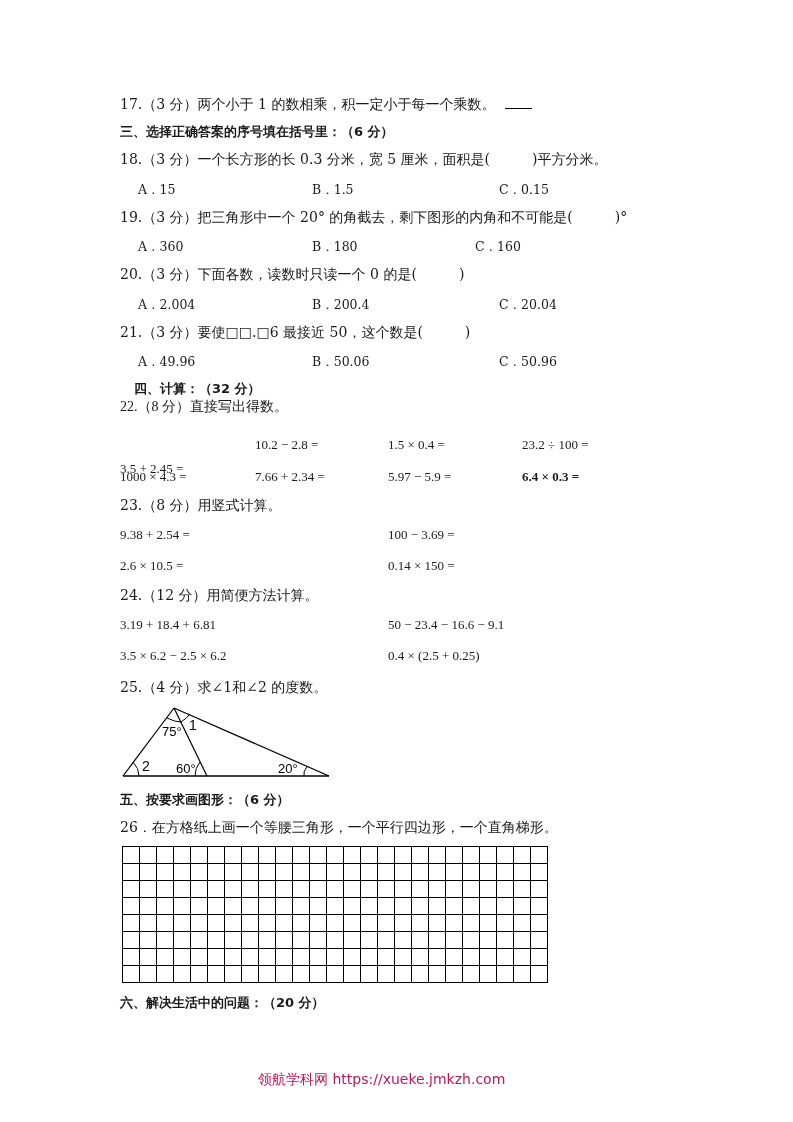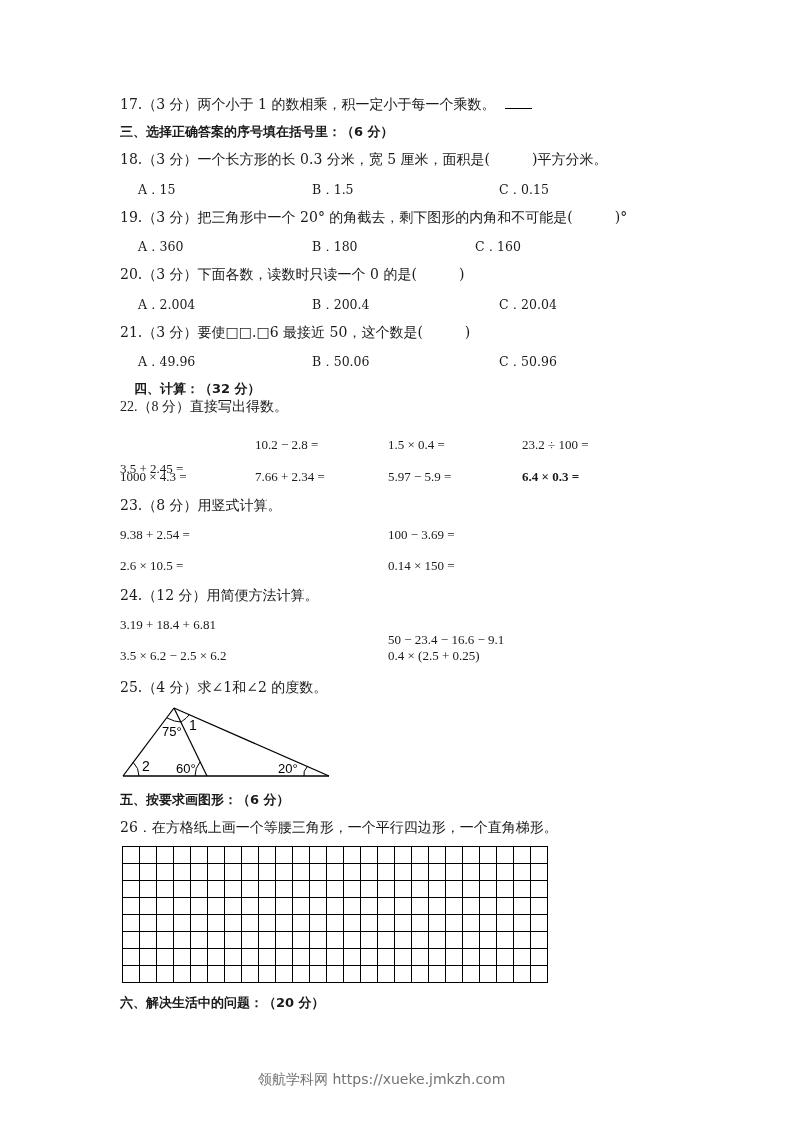--- a/index.html
+++ b/index.html
@@ -10,21 +10,21 @@
     .h { font-size: 13px; font-weight: bold; font-family: "DejaVu Sans", "Liberation Sans", sans-serif; }
     .opt { font-size: 12.5px; }
     .math { font-family: "Liberation Serif", "DejaVu Serif", serif; font-size: 13px; }
     .blank { display: inline-block; width: 27px; border-bottom: 1px solid #000; height: 12px; vertical-align: baseline; margin-left: 10px; }
     .grid { position: absolute; left: 122px; top: 846px; width: 425px; height: 136px;
             border-right: 1.5px solid #000; border-bottom: 1.5px solid #000;
             background-image:
               linear-gradient(to right, #000 1.5px, transparent 1.5px),
               linear-gradient(to bottom, #000 1.5px, transparent 1.5px);
             background-size: 17px 17px; }
-    .footer { font-family: "DejaVu Sans", "Liberation Sans", sans-serif; font-size: 14px; color: #737373; }
+    .footer { font-family: "DejaVu Sans", "Liberation Sans", sans-serif; font-size: 14px; color: #be185d; }
     svg text { font-family: "Liberation Sans", "DejaVu Sans", sans-serif; }
   </style>
 </head>
 <body>
 
 <div class="abs q" style="left:120px; top:96px;">
   <span>17.（3 分）两个小于 1 的数相乘，积一定小于每一个乘数。</span><span class="blank"></span>
 </div>
 
 <div class="abs h" style="left:120px; top:123px;">三、选择正确答案的序号填在括号里：（6 分）</div>
@@ -62,21 +62,21 @@
 <div class="abs math" style="left:522px; top:469px;font-weight:bold;">6.4 × 0.3 =</div>
 
 <div class="abs q" style="left:120px; top:497px;">23.（8 分）用竖式计算。</div>
 <div class="abs math" style="left:120px; top:527px;">9.38 + 2.54 =</div>
 <div class="abs math" style="left:388px; top:527px;">100 − 3.69 =</div>
 <div class="abs math" style="left:120px; top:558px;">2.6 × 10.5 =</div>
 <div class="abs math" style="left:388px; top:558px;">0.14 × 150 =</div>
 
 <div class="abs q" style="left:120px; top:587px;">24.（12 分）用简便方法计算。</div>
 <div class="abs math" style="left:120px; top:617px;">3.19 + 18.4 + 6.81</div>
-<div class="abs math" style="left:388px; top:632px;">50 − 23.4 − 16.6 − 9.1</div>
+<div class="abs math" style="left:388px; top:617px;">50 − 23.4 − 16.6 − 9.1</div>
 <div class="abs math" style="left:120px; top:648px;">3.5 × 6.2 − 2.5 × 6.2</div>
 <div class="abs math" style="left:388px; top:648px;">0.4 × (2.5 + 0.25)</div>
 
 <div class="abs q" style="left:120px; top:679px;">25.（4 分）求∠1和∠2 的度数。</div>
 <svg class="abs" style="left:115px; top:700px;" width="225" height="82" viewBox="0 0 225 82">
 
   <line x1="8" y1="76" x2="214" y2="76" stroke="#000" stroke-width="1.4"></line>
   <line x1="8" y1="76" x2="59" y2="8" stroke="#000" stroke-width="1.2"></line>
   <line x1="59" y1="8" x2="92" y2="76" stroke="#000" stroke-width="1.2"></line>
   <line x1="59" y1="8" x2="214" y2="76" stroke="#000" stroke-width="1.2"></line>

